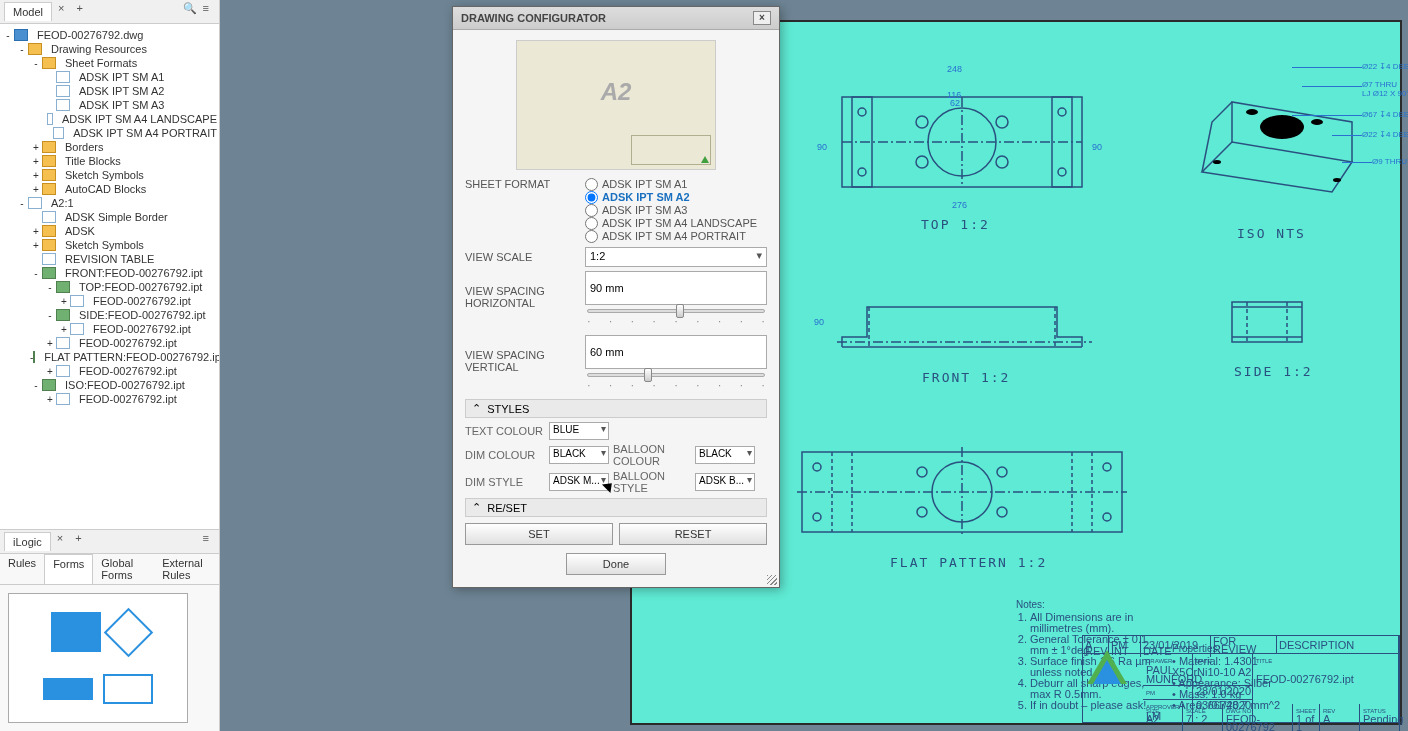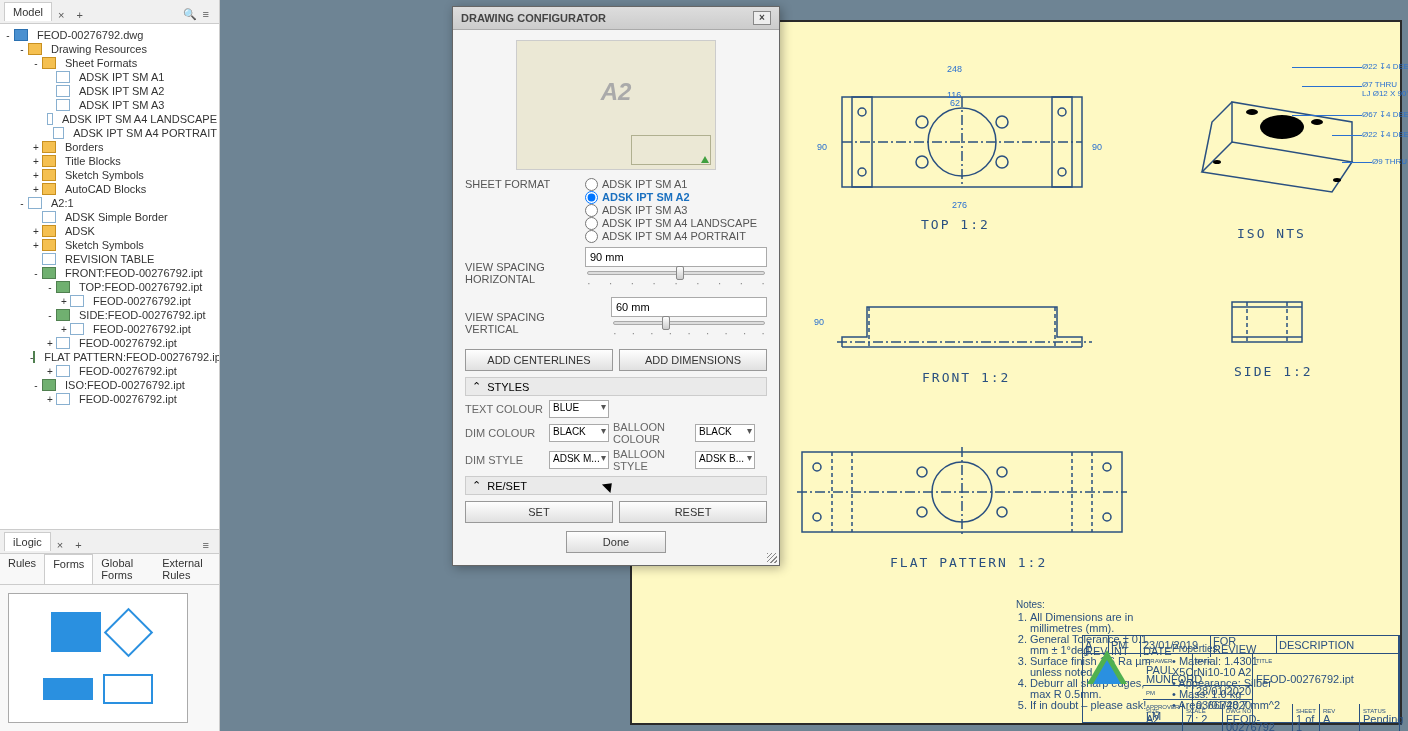--- a/index.html
+++ b/index.html
@@ -1,20 +1,20 @@
 <!DOCTYPE html>
 <html><head>
 <meta charset="utf-8">
 <style>
 * { box-sizing: border-box; font-family: 'Segoe UI', Tahoma, sans-serif; font-size: 11px; }
 body { margin: 0; padding: 0; background: #f0f0f0; overflow: hidden; width: 1408px; height: 731px; }
 .app { display: flex; width: 100%; height: 100%; }
 .left-panel { width: 220px; background: #f8f8f8; border-right: 1px solid #ccc; display: flex; flex-direction: column; }
 .right-panel { flex: 1; position: relative; background: #6b8090; }
-.tab-header { display: flex; align-items: flex-end; border-bottom: 1px solid #ccc; background: #f0f0f0; padding: 2px 4px; }
+.tab-header { display: flex; align-items: flex-start; border-bottom: 1px solid #ccc; background: #f0f0f0; padding: 2px 4px; }
 .tab { padding: 3px 8px; color: #333; }
 .tab.active { background: #fff; border: 1px solid #ccc; border-bottom: none; }
 .close-x { padding: 0 6px; color: #555; cursor: pointer; }
 .tab-icons-right { margin-left: auto; display: flex; gap: 6px; padding-right: 6px; color: #555; }
 .tree { flex: 1; overflow: auto; padding: 4px 2px; background: #fff; }
 .tree-node { display: flex; align-items: center; padding: 1px 0; white-space: nowrap; }
 .tree-node .tw { width: 12px; text-align: center; color: #333; font-size: 10px; }
 .tree-node .icon { width: 14px; height: 12px; margin-right: 3px; display: inline-block; }
 .folder-ico { background: #f5c050; border: 1px solid #c89020; }
 .doc-ico { background: #fff; border: 1px solid #89b0d0; }
@@ -41,38 +41,38 @@
 .preview-tb { position: absolute; right: 4px; bottom: 4px; width: 80px; height: 30px; border: 1px solid #b0b090; }
 .preview-logo { position: absolute; right: 6px; bottom: 6px; width:0;height:0;border-left:4px solid transparent;border-right:4px solid transparent;border-bottom:7px solid #40a040; }
 .form-row { display: flex; align-items: center; margin: 4px 0; }
 .form-label { width: 120px; color: #555; }
 .radio-col { flex: 1; }
 .radio-item { display: flex; align-items: center; gap: 4px; color: #555; padding: 0; line-height: 13px; }
 .radio-item input { margin: 0; }
 .radio-item.sel { color: #1a70c0; font-weight: 600; }
 .dd { flex: 1; height: 20px; border: 1px solid #aaa; background: #fff; padding: 2px 18px 2px 4px; position: relative; }
 .dd::after { content: '▾'; position: absolute; right: 4px; top: 1px; color: #555; }
-.txt-in { flex: 1; height: 20px; border: 1px solid #aaa; background: #fff; padding: 9px 4px; }
+.txt-in { flex: 1; height: 20px; border: 1px solid #aaa; background: #fff; padding: 16px 4px; }
 .slider-row { flex: 1; padding: 4px 2px; }
 .slider-track { height: 4px; background: #ddd; border: 1px solid #aaa; position: relative; border-radius: 2px; }
 .slider-thumb { position: absolute; top: -6px; width: 8px; height: 14px; background: linear-gradient(#fff,#ccc); border: 1px solid #888; border-radius: 2px; }
 .ticks { display: flex; justify-content: space-between; font-size: 6px; color: #888; margin-top: 2px; }
 .btn { height: 22px; border: 1px solid #999; background: linear-gradient(#fefefe,#e0e0e0); text-align: center; line-height: 20px; cursor: pointer; color: #333; }
 .btn-half { width: 49%; }
 .btn-row { display: flex; justify-content: space-between; margin: 6px 0; }
 .section-hdr { background: #eaeaea; border: 1px solid #ccc; padding: 2px 6px; margin: 4px 0; display: flex; align-items: center; gap: 6px; cursor: pointer; }
 .style-grid { display: grid; grid-template-columns: 80px 60px 78px 60px; gap: 3px 4px; align-items: center; margin: 4px 0;}
 .style-grid .lab { color: #666; }
 .sm-dd { height: 18px; border: 1px solid #aaa; background: #fff; padding: 1px 14px 1px 3px; position: relative; font-size: 10px; overflow: hidden; white-space: nowrap; }
 .sm-dd::after { content: '▾'; position: absolute; right: 2px; top: 0; color: #555; }
 .done-btn { width: 100px; margin: 8px auto 4px auto; display: block; }
 .resize-grip { position: absolute; right: 2px; bottom: 2px; width: 10px; height: 10px; background: repeating-linear-gradient(135deg,#888,#888 1px,transparent 1px,transparent 3px); }
 
 .canvas { position: absolute; left: 0; top: 0; right: 0; bottom: 0; background: #6e8494; }
-.sheet { position: absolute; left: 410px; top: 20px; right: 6px; bottom: 6px; background: #fef9c3; border: 2px solid #2a2a2a; }
+.sheet { position: absolute; left: 410px; top: 20px; right: 6px; bottom: 6px; background: #5eead4; border: 2px solid #2a2a2a; }
 .view-label { position: absolute; font-family: monospace; font-size: 13px; color: #2a5080; letter-spacing: 2px; }
 .dim-text { position: absolute; font-size: 9px; color: #2a70d0; }
 .annot { position: absolute; font-size: 8px; color: #2a70d0; white-space: nowrap; }
 .lead-line { position: absolute; background: #2a70d0; height: 1px; }
 svg.part { position: absolute; }
 svg.part line, svg.part rect, svg.part circle, svg.part path { stroke: #2a5080; stroke-width: 1.5; fill: none; }
 .center-line { stroke-dasharray: 10 3 2 3; stroke-width: 0.8; }
 .hidden-line { stroke-dasharray: 4 3; stroke-width: 0.8; }
 .thin { stroke-width: 0.8; }
 
@@ -454,20 +454,24 @@
               <div class="radio-item">
                 <input type="radio" style="">
                 <span>ADSK IPT SM A4 LANDSCAPE</span>
               </div>
               <div class="radio-item">
                 <input type="radio" style="">
                 <span>ADSK IPT SM A4 PORTRAIT</span>
               </div>
             </div>
         </div>
+        <div class="form-row">
+          <div class="form-label">VIEW SCALE</div>
+          <div class="dd">1:2</div>
+        </div>
         <div class="form-row" style="align-items:flex-start;">
           <div class="form-label" style="padding-top:14px;">VIEW SPACING HORIZONTAL</div>
           <div style="flex:1;">
             <input class="txt-in" style="width: 100%;" value="90 mm">
             <div class="slider-row">
               <div class="slider-track">
                   <div class="slider-thumb" style="left:50%;"></div>
                 </div>
               <div class="ticks">
                   <span>·</span>
@@ -478,43 +482,39 @@
                   <span>·</span>
                   <span>·</span>
                   <span>·</span>
                   <span>·</span>
                 </div>
             </div>
           </div>
         </div>
         <div class="form-row" style="align-items:flex-start;">
           <div class="form-label" style="padding-top:14px;">VIEW SPACING VERTICAL</div>
-          <div style="flex:1;margin-left:26px;">
+          <div style="flex:1;">
             <input class="txt-in" style="width: 100%;" value="60 mm">
             <div class="slider-row">
               <div class="slider-track">
                   <div class="slider-thumb" style="left:32%;"></div>
                 </div>
               <div class="ticks">
                   <span>·</span>
                   <span>·</span>
                   <span>·</span>
                   <span>·</span>
                   <span>·</span>
                   <span>·</span>
                   <span>·</span>
                   <span>·</span>
                   <span>·</span>
                 </div>
             </div>
           </div>
-        </div>
-        <div class="btn-row">
-          <div class="btn btn-half">ADD CENTERLINES</div>
-          <div class="btn btn-half">ADD DIMENSIONS</div>
         </div>
         <div class="section-hdr">
             <span>⌃</span>
             <span>STYLES</span>
           </div>
         <div class="style-grid">
           <div class="lab">TEXT COLOUR</div>
           <div class="sm-dd">BLUE</div>
           <div></div>
             <div></div>

